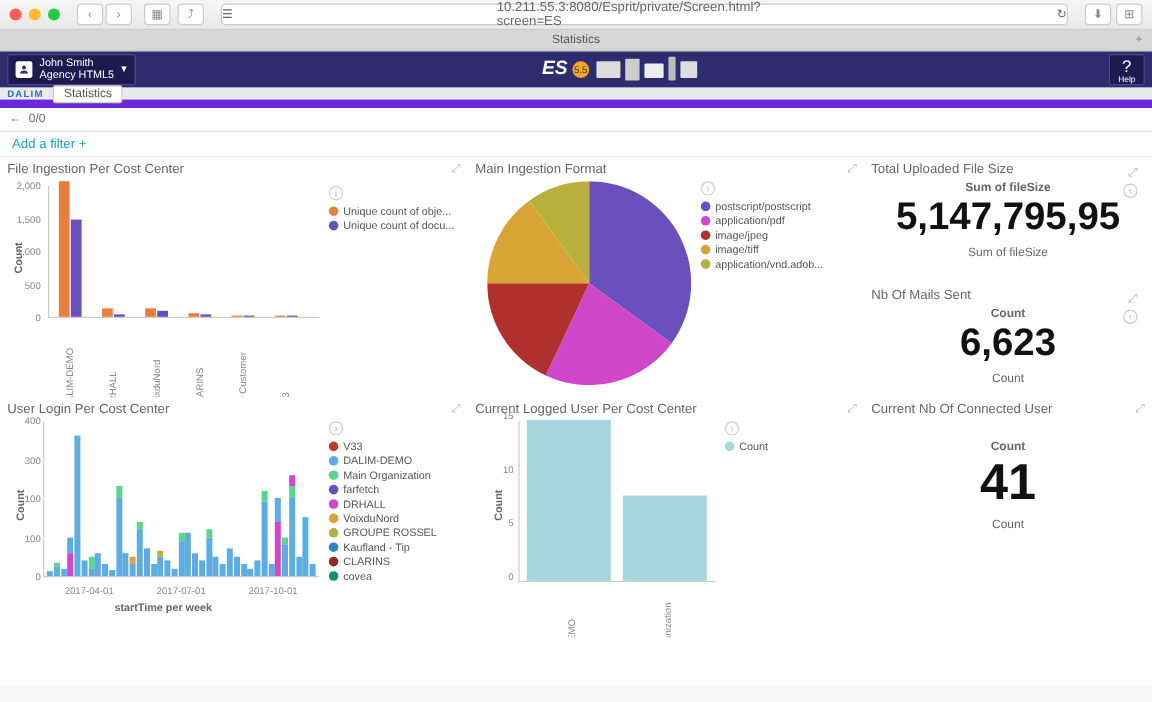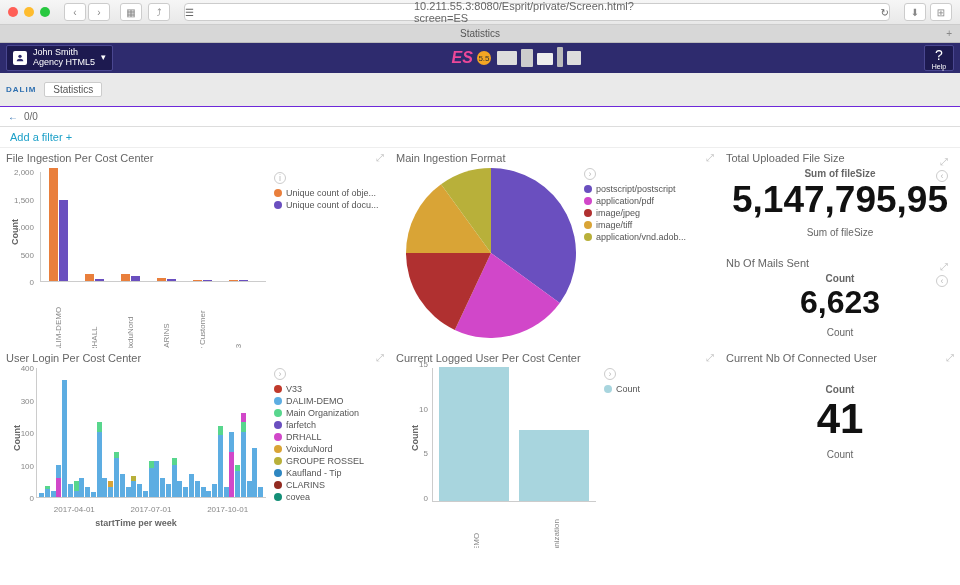--- a/index.html
+++ b/index.html
@@ -18,27 +18,27 @@
 .right-btns { display: flex; gap: 4px; }
 
 .tab-bar { background: #d7d7d7; height: 18px; display: flex; align-items: center; justify-content: center; border-bottom: 1px solid #bbb; font-size: 10px; color: #555; }
 
 
 .app-header { background: #2e2b6e; height: 30px; display: flex; align-items: center; justify-content: space-between; padding: 0 6px; color: #fff; }
 .user-box { background: #1d1a50; border: 1px solid #4a4790; border-radius: 2px; padding: 2px 6px; display: flex; align-items: center; gap: 6px; font-size: 9px; line-height: 1.1; }
 .user-box .avatar { width: 14px; height: 14px; background: #fff; border-radius: 2px; display:flex; align-items:center; justify-content:center; }
 .user-box .avatar svg { width:10px; height:10px; }
 .logo { display: flex; align-items: center; gap: 4px; }
-.logo-es { font-weight: bold; font-style: italic; font-size: 16px; color: #ec4899; }
+.logo-es { font-weight: bold; font-style: italic; font-size: 16px; color: #ffffff; }
 .logo-badge { background: #f5a623; width: 14px; height: 14px; border-radius: 50%; font-size: 8px; display:flex; align-items:center; justify-content:center; color:#333; font-style:normal;}
 .help-box { background: #1d1a50; border: 1px solid #4a4790; border-radius: 2px; width: 30px; height: 26px; display:flex; flex-direction:column; align-items:center; justify-content:center; font-size:14px; }
 .help-box .help-label { font-size: 7px; }
 
 
-.subheader { background: #eaeaea; height: 34px; display:flex; align-items:center; padding: 0 6px; gap: 8px; border-bottom:1px solid #6d28d9;}
+.subheader { background: #eaeaea; height: 17px; display:flex; align-items:center; padding: 0 6px; gap: 8px; border-bottom:7px solid #6d28d9;}
 .dalim-logo { font-size: 8px; color: #2e6fb0; font-weight: bold; letter-spacing: 1px;}
 .tab-pill { background: #fff; border: 1px solid #ccc; border-radius: 2px; padding: 1px 8px; font-size: 10px; color:#555; }
 
 .crumb { background: #fff; height: 20px; display:flex; align-items:center; padding: 0 8px; gap: 6px; border-bottom:1px solid #ddd; color:#666; font-size:10px; }
 .crumb .back { color:#2e6fb0; cursor:pointer; }
 
 .filter-row { background: #fff; padding: 4px 10px; font-size: 11px; color: #1ca0c8; border-bottom:1px solid #eee; }
 
 
 .dashboard { background: #fff; display: grid; grid-template-columns: 390px 330px 240px; grid-template-rows: 200px 200px; height: 440px; }
@@ -259,21 +259,21 @@
         </div>
     </div>
   </div>
 
   <div class="panel metric-panel">
     <div style="position:relative; height:105px;">
       <div class="panel-title" style="text-align:left;">Total Uploaded File Size</div>
       <span class="expand-icon">⤢</span>
       <span class="info-icon">‹</span>
       <div class="metric-label">Sum of fileSize</div>
-      <div class="metric-value" style="font-size:37px;">5,147,795,95</div>
+      <div class="metric-value" style="font-size:32px;">5,147,795,95</div>
       <div class="metric-sub">Sum of fileSize</div>
     </div>
     <div style="position:relative;">
       <div class="panel-title" style="text-align:left;">Nb Of Mails Sent</div>
       <span class="expand-icon">⤢</span>
       <span class="info-icon">‹</span>
       <div class="metric-label">Count</div>
       <div class="metric-value">6,623</div>
       <div class="metric-sub">Count</div>
     </div>

